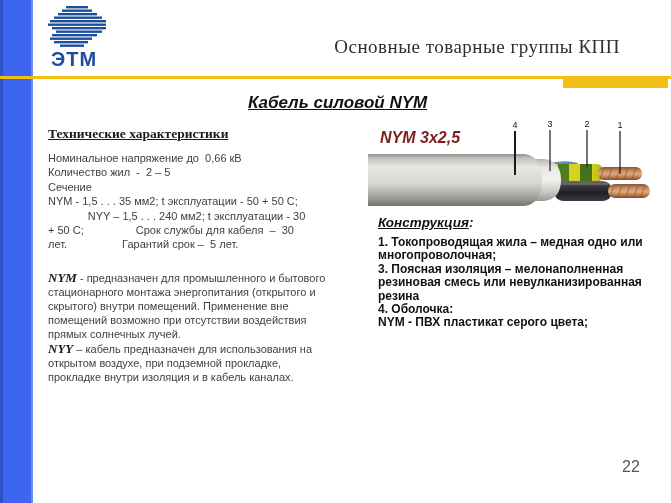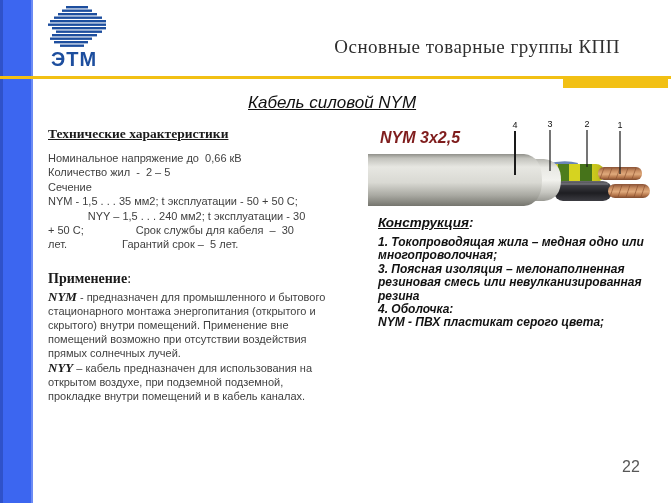--- a/index.html
+++ b/index.html
@@ -41,21 +41,21 @@
   
   .page-title{
     position:absolute;left:150px;top:36px;width:470px;
     text-align:right;
     font-family:"Liberation Serif", serif;
     font-size:19px;color:var(--title-text,#2f2f2f);
     letter-spacing:.5px;white-space:nowrap;
   }
   .subtitle{
     position:absolute;left:248px;top:93px;
-    font-size:17px;font-weight:normal;font-style:italic;
+    font-size:17px;font-weight:bold;font-style:italic;
     text-decoration:underline;color:#111;
     font-family:"Liberation Sans", sans-serif;white-space:nowrap;
   }
   
   .left-col{position:absolute;left:48px;top:126px;width:318px;}
   .tech-heading{
     font-family:"Liberation Serif", serif;
     font-size:13.5px;font-weight:bold;text-decoration:underline;
     color:#1a1a1a;margin:0 0 9px 0;
   }
@@ -81,21 +81,21 @@
     font-family:"Liberation Sans", sans-serif;z-index:2;white-space:nowrap;
   }
   .cable-svg{position:absolute;left:368px;top:118px;z-index:1;}
   .construction{position:absolute;left:378px;top:215px;width:290px;}
   .construction-heading{
     font-size:13.5px;font-weight:bold;font-style:italic;color:#111;
     margin:0 0 6px 0;
   }
   .construction-heading .u{text-decoration:underline;}
   .construction-item{
-    font-size:12px;font-weight:bold;font-style:italic;
+    font-size:12px;font-weight:bold;
     line-height:13.4px;color:#111;
   }
   .page-number{
     position:absolute;left:616px;top:458px;width:30px;text-align:center;
     font-size:16px;color:var(--page-number-gray,#575757);
   }
 </style>
 </head>
 <body>
 
@@ -132,23 +132,22 @@
     <div class="tech-heading">Технические характеристики</div>
     <div class="tech-body">Номинальное напряжение до  0,66 кВ
 Количество жил  -  2 – 5
 Сечение
 NYM - 1,5 . . . 35 мм2; t эксплуатации - 50 + 50 С;
              NYY – 1,5 . . . 240 мм2; t эксплуатации - 30
 + 50 С;                 Срок службы для кабеля  –  30
 лет.                  Гарантий срок –  5 лет.</div>
 
     <div class="app-section">
-      <div class="app-heading"><span>Применение</span><span class="colon">:</span></div>
       <div class="app-item"><span class="app-term">NYM</span><span>  - предназначен для промышленного и бытового стационарного монтажа энергопитания (открытого и скрытого) внутри помещений. Применение вне помещений возможно при отсутствии воздействия прямых солнечных лучей.</span></div>
-      <div class="app-item"><span class="app-term">NYY</span><span> – кабель предназначен для использования на открытом воздухе, при подземной подземной, прокладке внутри помещений и в кабель каналах.</span></div>
+      <div class="app-item"><span class="app-term">NYY</span><span> – кабель предназначен для использования на открытом воздухе, при подземной прокладке, прокладке внутри изоляция и в кабель каналах.</span></div>
     </div>
   </div>
 
   <div class="cable-label">NYM 3x2,5</div>
 
   <svg class="cable-svg" width="300" height="92" viewBox="0 0 300 92">
     <defs>
       <linearGradient id="sheath" x1="0" y1="0" x2="0" y2="1">
         <stop offset="0" stop-color="#90908a"></stop>
         <stop offset=".08" stop-color="#c2c2bc"></stop>

